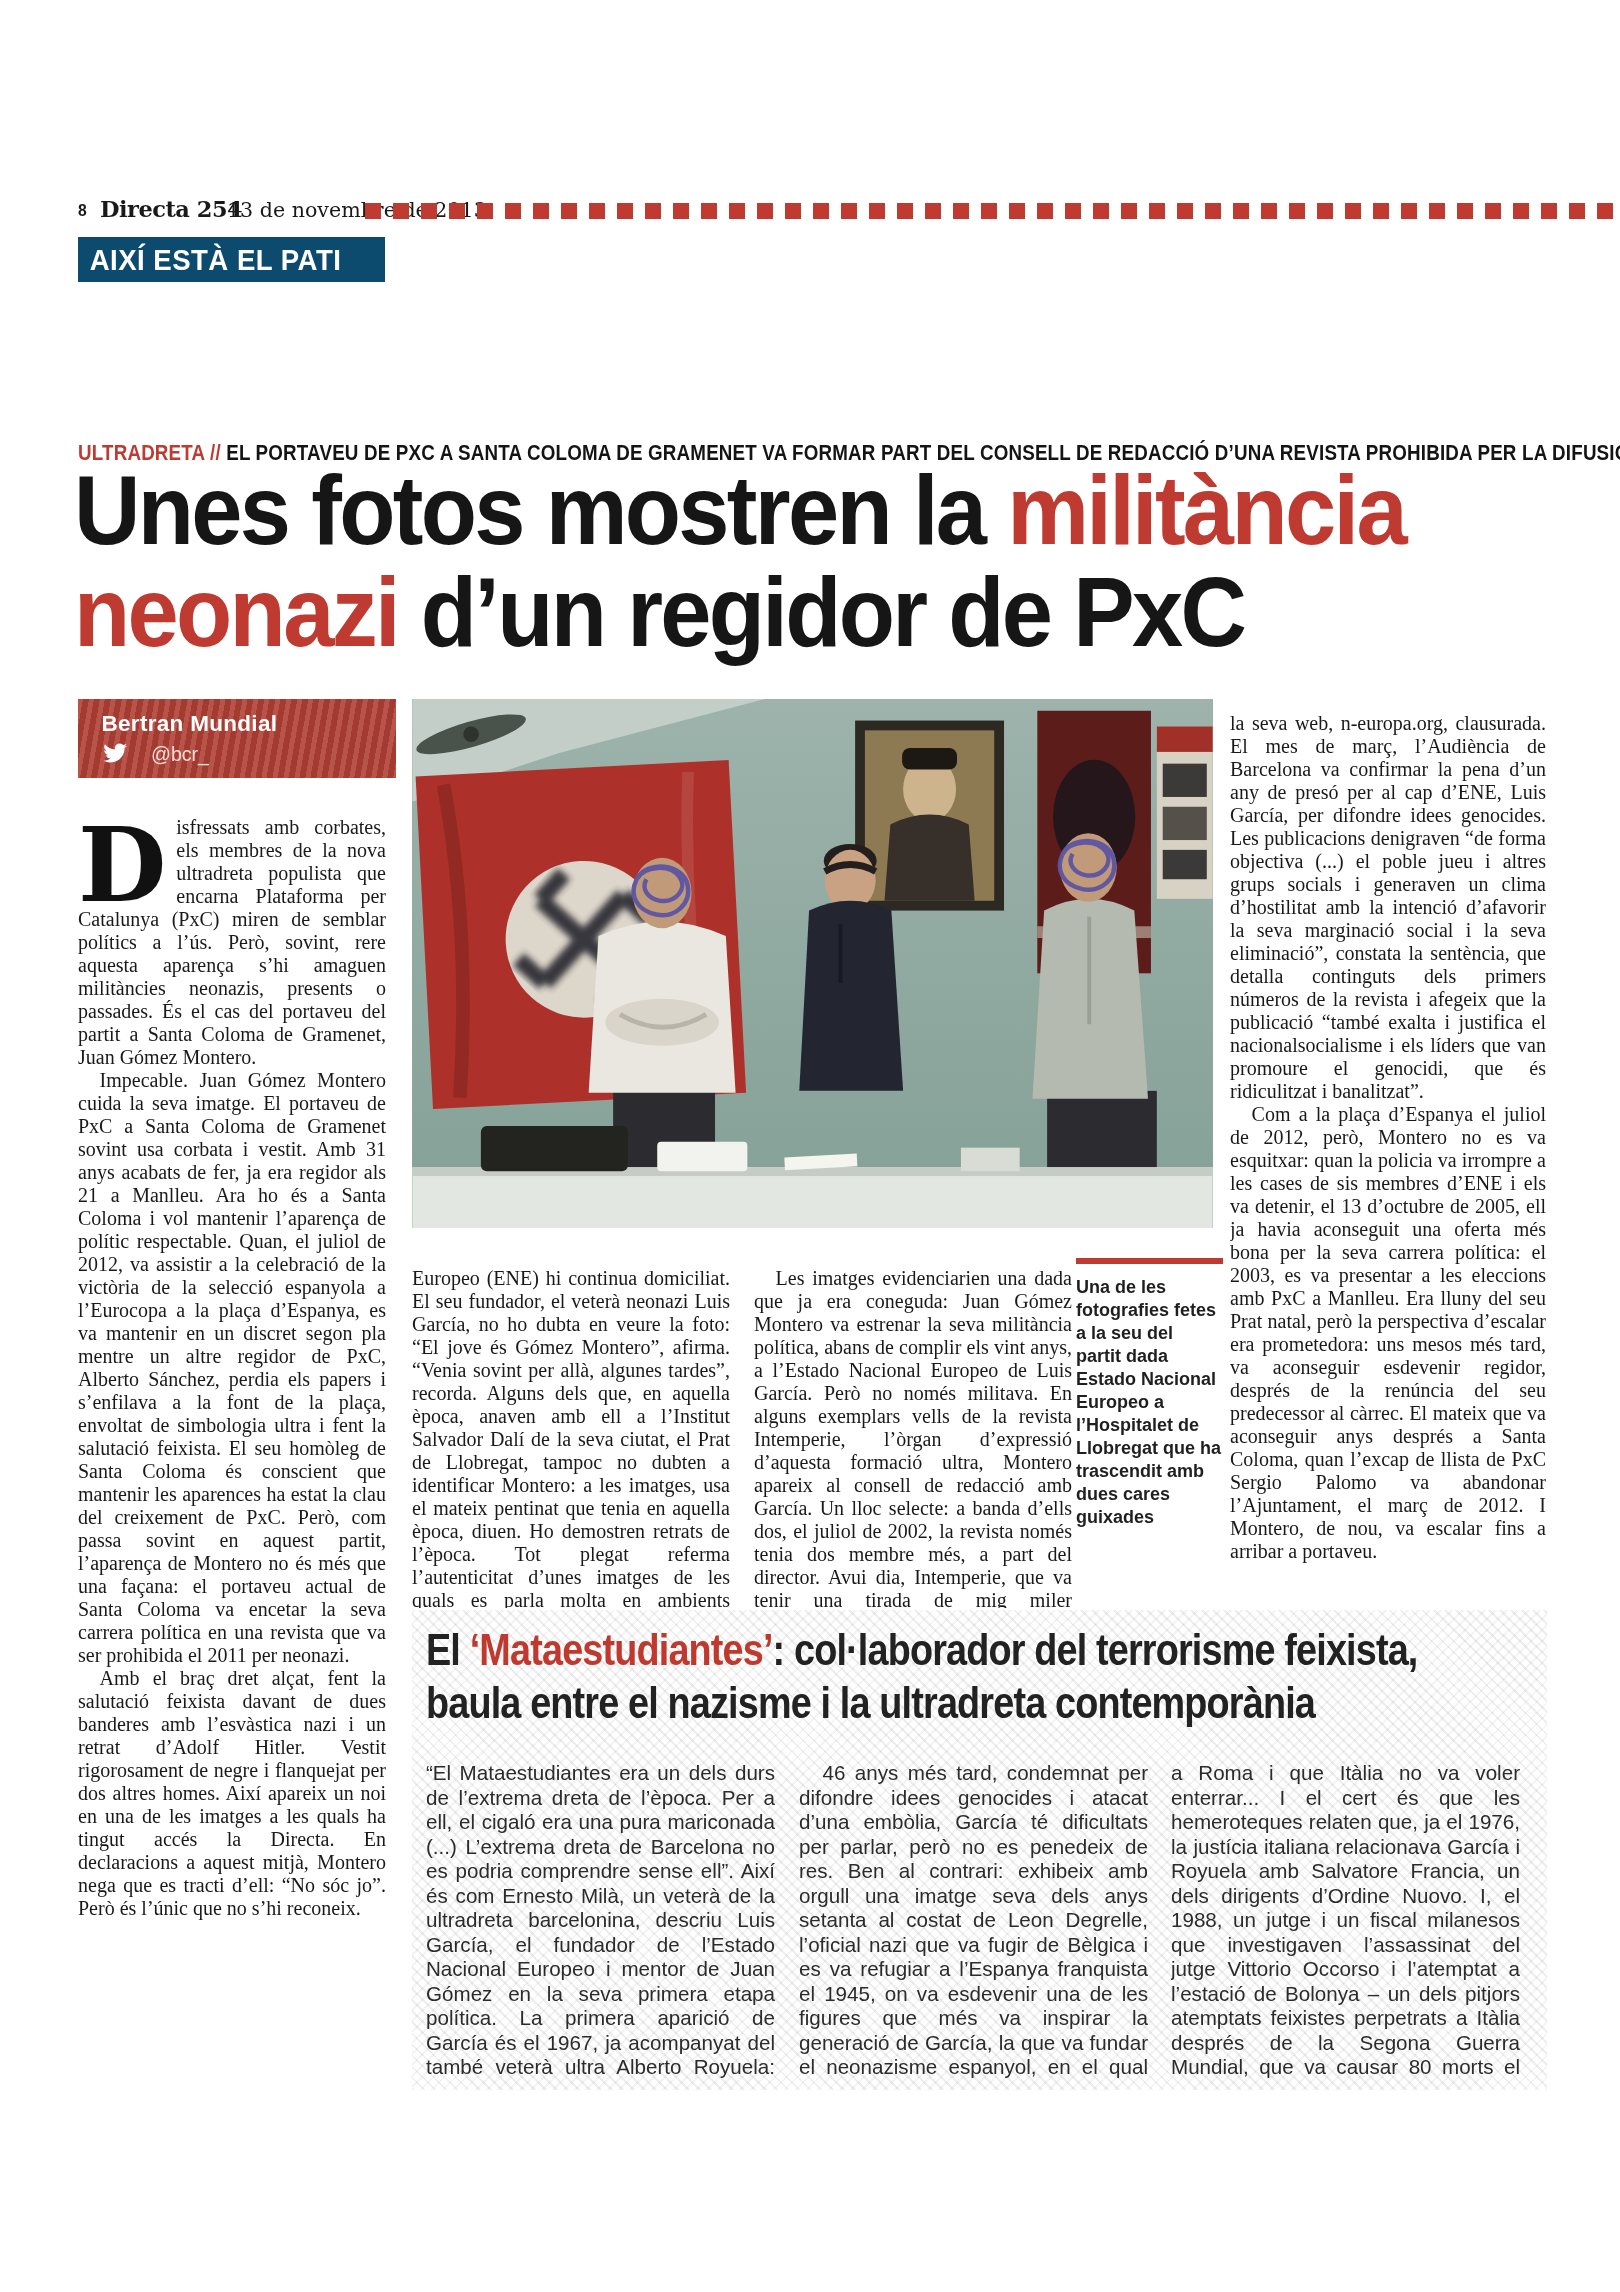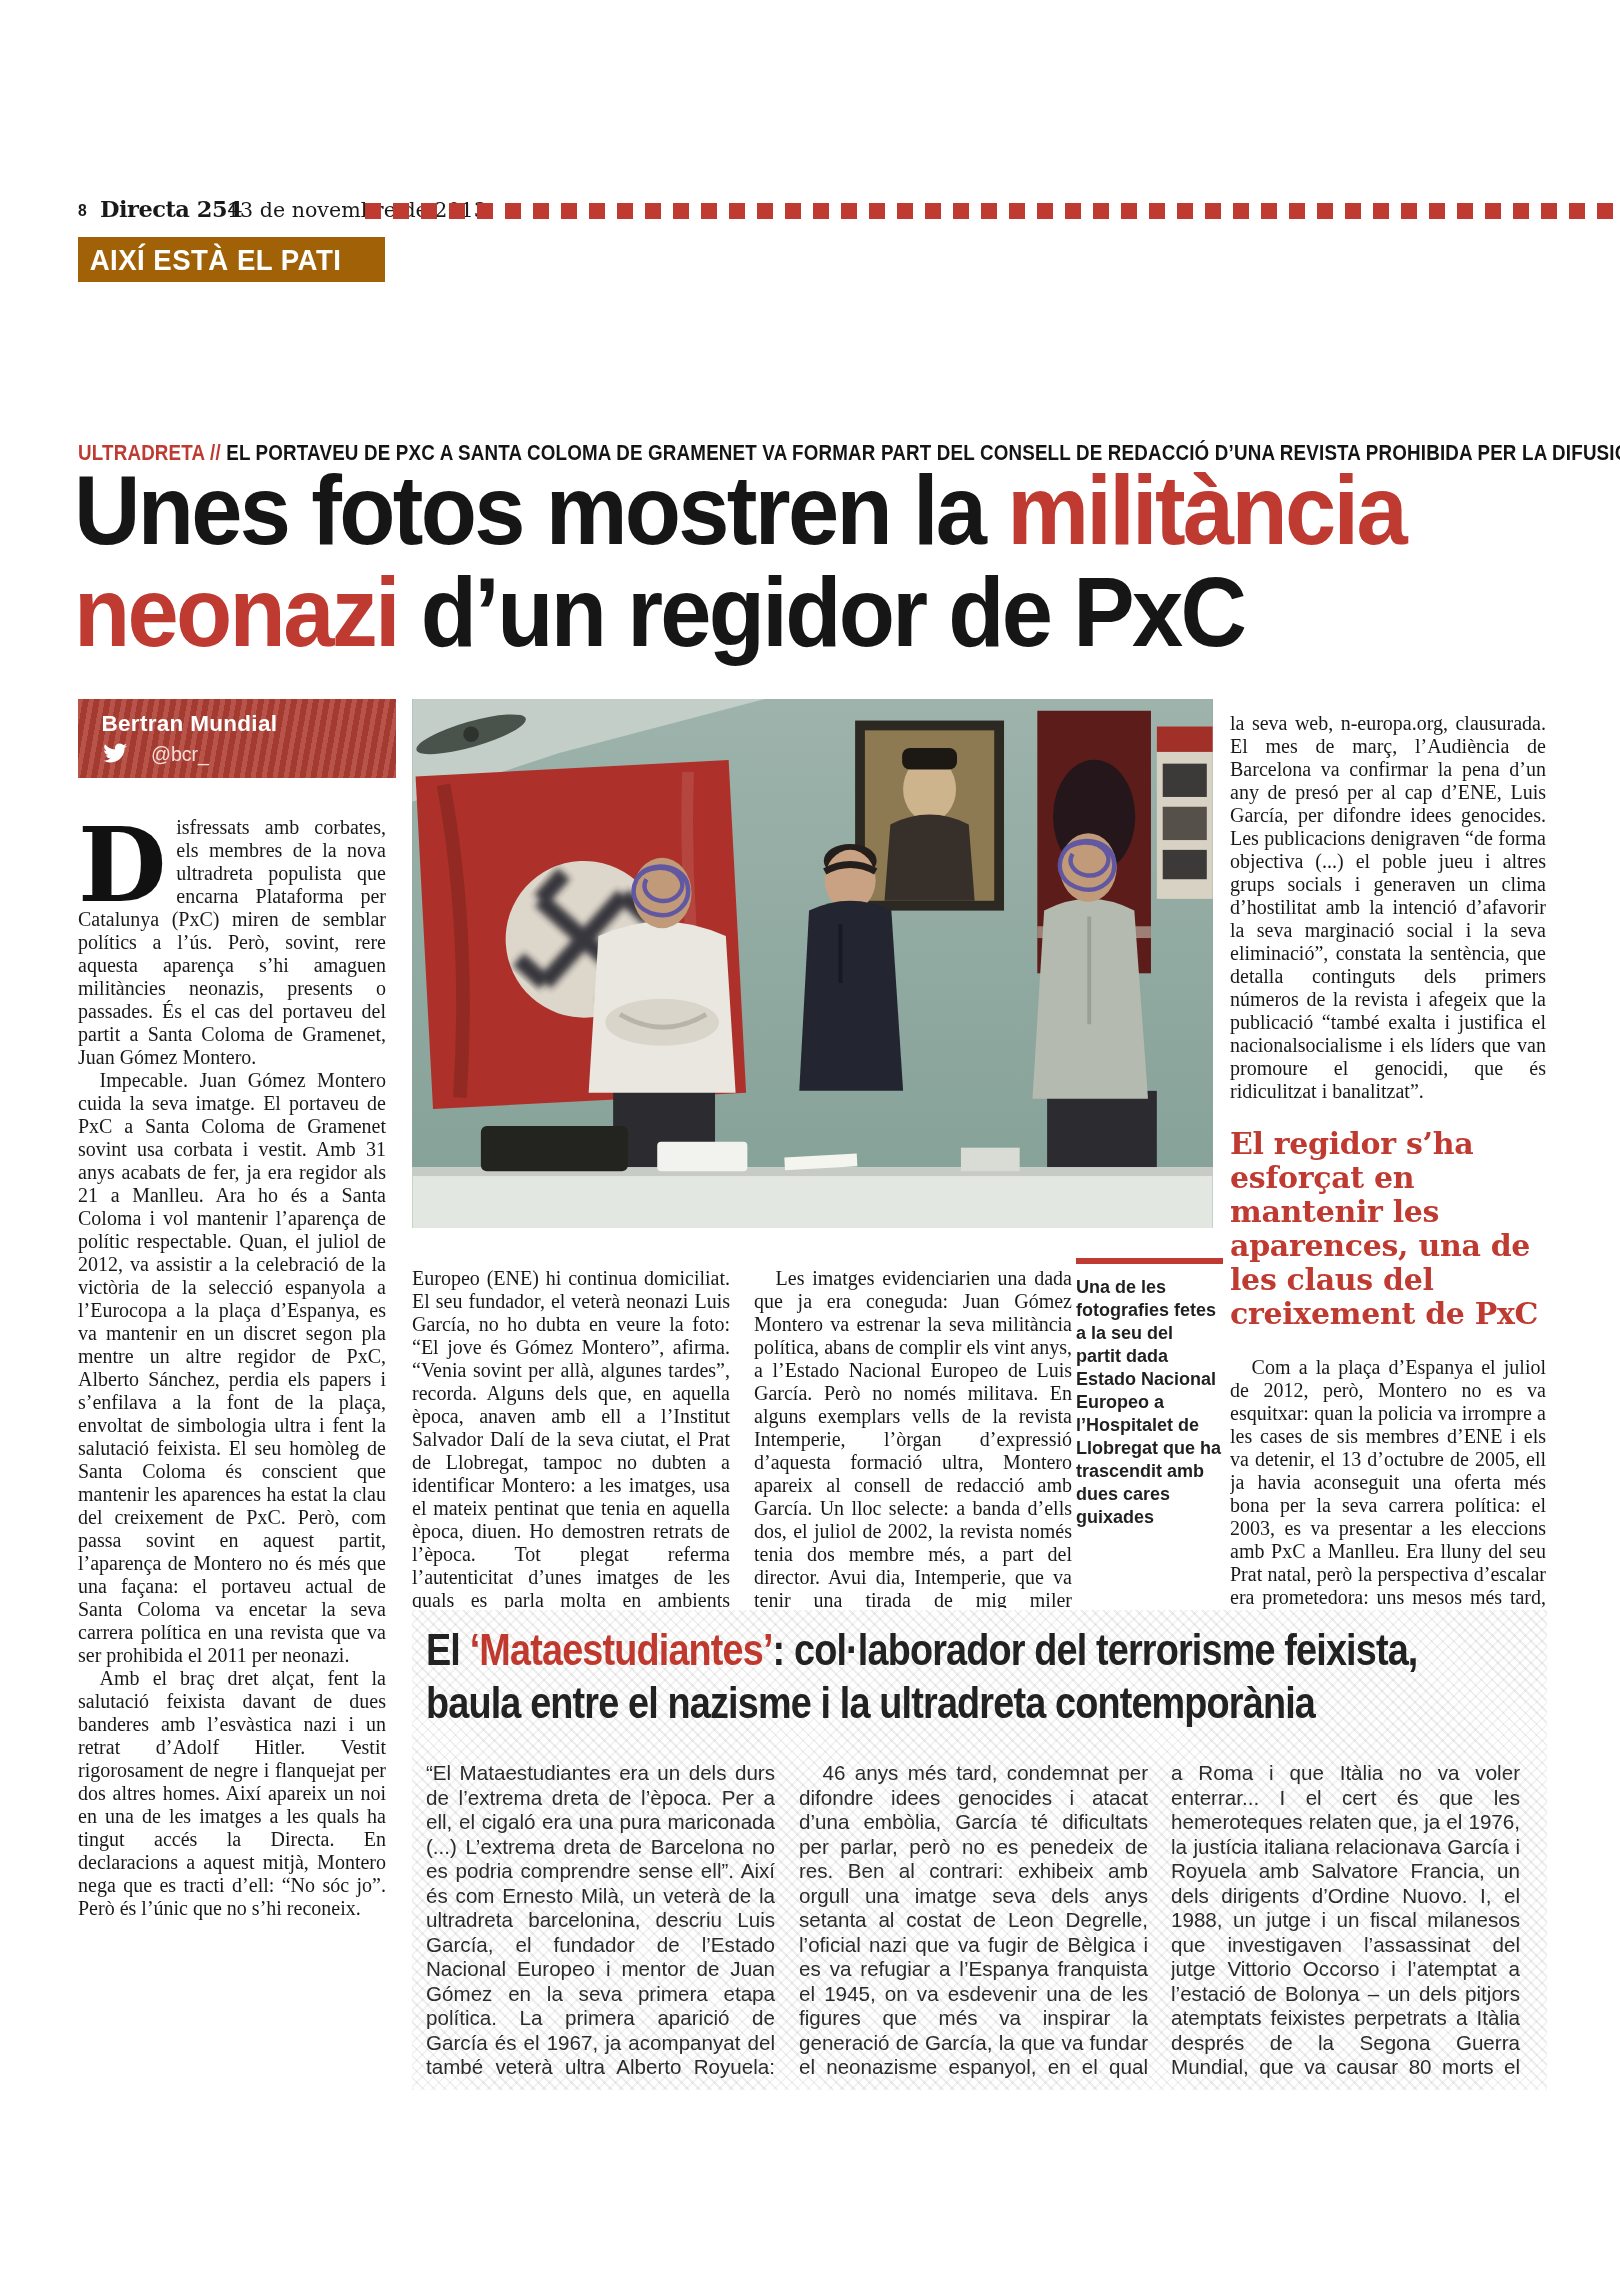--- a/index.html
+++ b/index.html
@@ -8,21 +8,21 @@
   .abs{position:absolute;}
 
   
   .hdr-num{left:78px;top:202px;font:bold 15.7px "Liberation Sans",sans-serif;}
   .masthead{left:100px;top:196px;font:bold 22.5px "DejaVu Serif",serif;letter-spacing:-0.5px;}
   .hdr-date{left:227px;top:198px;font:20.6px "DejaVu Serif",serif;}
   .squares{left:365px;top:203px;width:1256px;height:15.7px;
      background:repeating-linear-gradient(90deg,#bf3a30 0 15.7px,transparent 15.7px 28px);}
 
   
-  .section-box{left:78px;top:237px;width:307px;height:45px;background:#a16207;}
+  .section-box{left:78px;top:237px;width:307px;height:45px;background:#0c4a6e;}
   .section-box span{display:inline-block;color:#fff;font:bold 30px/45px "Liberation Sans",sans-serif;
      letter-spacing:0.5px;padding-left:12.7px;transform:scaleX(0.92);transform-origin:left;white-space:nowrap;}
 
   
   .kicker{left:78px;top:440px;font:bold 21.6px "Liberation Sans",sans-serif;
      transform:scaleX(0.87);transform-origin:left;white-space:nowrap;letter-spacing:0.2px;}
   .kicker .tag{color:#bf3a30;}
   .kicker .rest{color:#141414;}
 
   
@@ -211,21 +211,20 @@
   <div class="col col2">
     <p>Europeo (ENE) hi continua domiciliat. El seu fundador, el veterà neonazi Luis García, no ho dubta en veure la foto: “El jove és Gómez Montero”, afirma. “Venia sovint per allà, algunes tardes”, recorda. Alguns dels que, en aquella època, anaven amb ell a l’Institut Salvador Dalí de la seva ciutat, el Prat de Llobregat, tampoc no dubten a identificar Montero: a les imatges, usa el mateix pentinat que tenia en aquella època, diuen. Ho demostren retrats de l’època. Tot plegat referma l’autenticitat d’unes imatges de les quals es parla molta en ambients ultradretans, però que poca gent ha vist.</p>
   </div>
 
   <div class="col col3">
     <p class="ind">Les imatges evidenciarien una dada que ja era coneguda: Juan Gómez Montero va estrenar la seva militància política, abans de complir els vint anys, a l’Estado Nacional Europeo de Luis García. Però no només militava. En alguns exemplars vells de la revista Intemperie, l’òrgan d’expressió d’aquesta formació ultra, Montero apareix al consell de redacció amb García. Un lloc selecte: a banda d’ells dos, el juliol de 2002, la revista només tenia dos membre més, a part del director. Avui dia, Intemperie, que va tenir una tirada de mig miler d’exemplars entre el 1999 i el 2005, està prohibida i</p>
   </div>
 
   <div class="col col4">
     <p>la seva web, n-europa.org, clausurada. El mes de març, l’Audiència de Barcelona va confirmar la pena d’un any de presó per al cap d’ENE, Luis García, per difondre idees genocides. Les publicacions denigraven “de forma objectiva (...) el poble jueu i altres grups socials i generaven un clima d’hostilitat amb la intenció d’afavorir la seva marginació social i la seva eliminació”, constata la sentència, que detalla continguts dels primers números de la revista i afegeix que la publicació “també exalta i justifica el nacionalsocialisme i els líders que van promoure el genocidi, que és ridiculitzat i banalitzat”.</p>
-    <div class="subhead">El regidor s’ha esforçat en mantenir les aparences, una de les claus del creixement de PxC</div>
     <p class="ind"><span>Com a la plaça d’Espanya el juliol de 2012, però, Montero no es va esquitxar: quan la policia va irrompre a les cases de sis membres d’ENE i els va detenir, el 13 d’octubre de 2005, ell ja havia aconseguit una oferta més bona per la seva carrera política: el 2003, es va presentar a les eleccions amb PxC a Manlleu. Era lluny del seu Prat natal, però la perspectiva d’escalar era prometedora: uns mesos més tard, va aconseguir esdevenir regidor, després de la renúncia del seu predecessor al càrrec. El mateix que va aconseguir anys després a Santa Coloma, quan l’excap de llista de PxC Sergio Palomo va abandonar l’Ajuntament, el març de 2012. I Montero, de nou, va escalar fins a arribar a portaveu.</span> </p>
   </div>
 
   <div class="abs second-box"></div>
   <div class="abs second-headline">
     <div><span>El </span><span class="red">‘Mataestudiantes’</span><span>: col·laborador del terrorisme feixista,</span></div>
     <div><span>baula entre el nazisme i la ultradreta contemporània</span></div>
   </div>
   <div class="b-col b-col1">
     <p>“El Mataestudiantes era un dels durs de l’extrema dreta de l’època. Per a ell, el cigaló era una pura mariconada (...) L’extrema dreta de Barcelona no es podria comprendre sense ell”. Així és com Ernesto Milà, un veterà de la ultradreta barcelonina, descriu Luis García, el fundador de l’Estado Nacional Europeo i mentor de Juan Gómez en la seva primera etapa política. La primera aparició de García és el 1967, ja acompanyat del també veterà ultra Alberto Royuela: van ser detinguts – i posats en llibertat ràpidament– per assaltar i destrossar el Casal Montserrat de Barcelona.</p>

